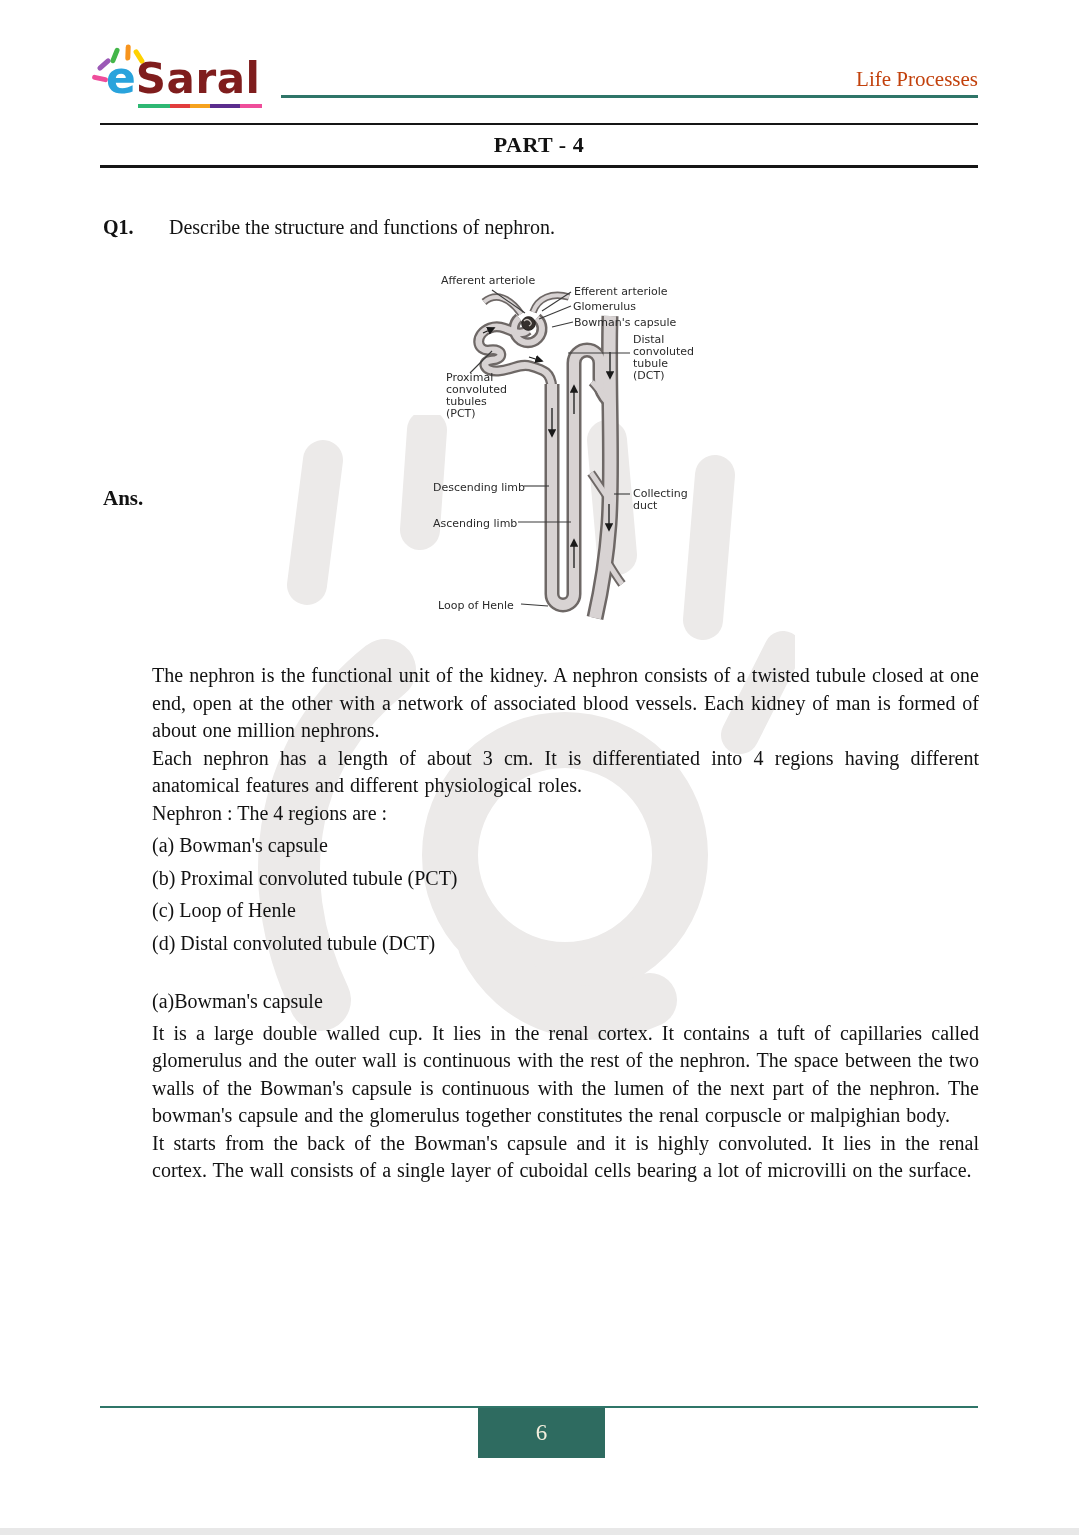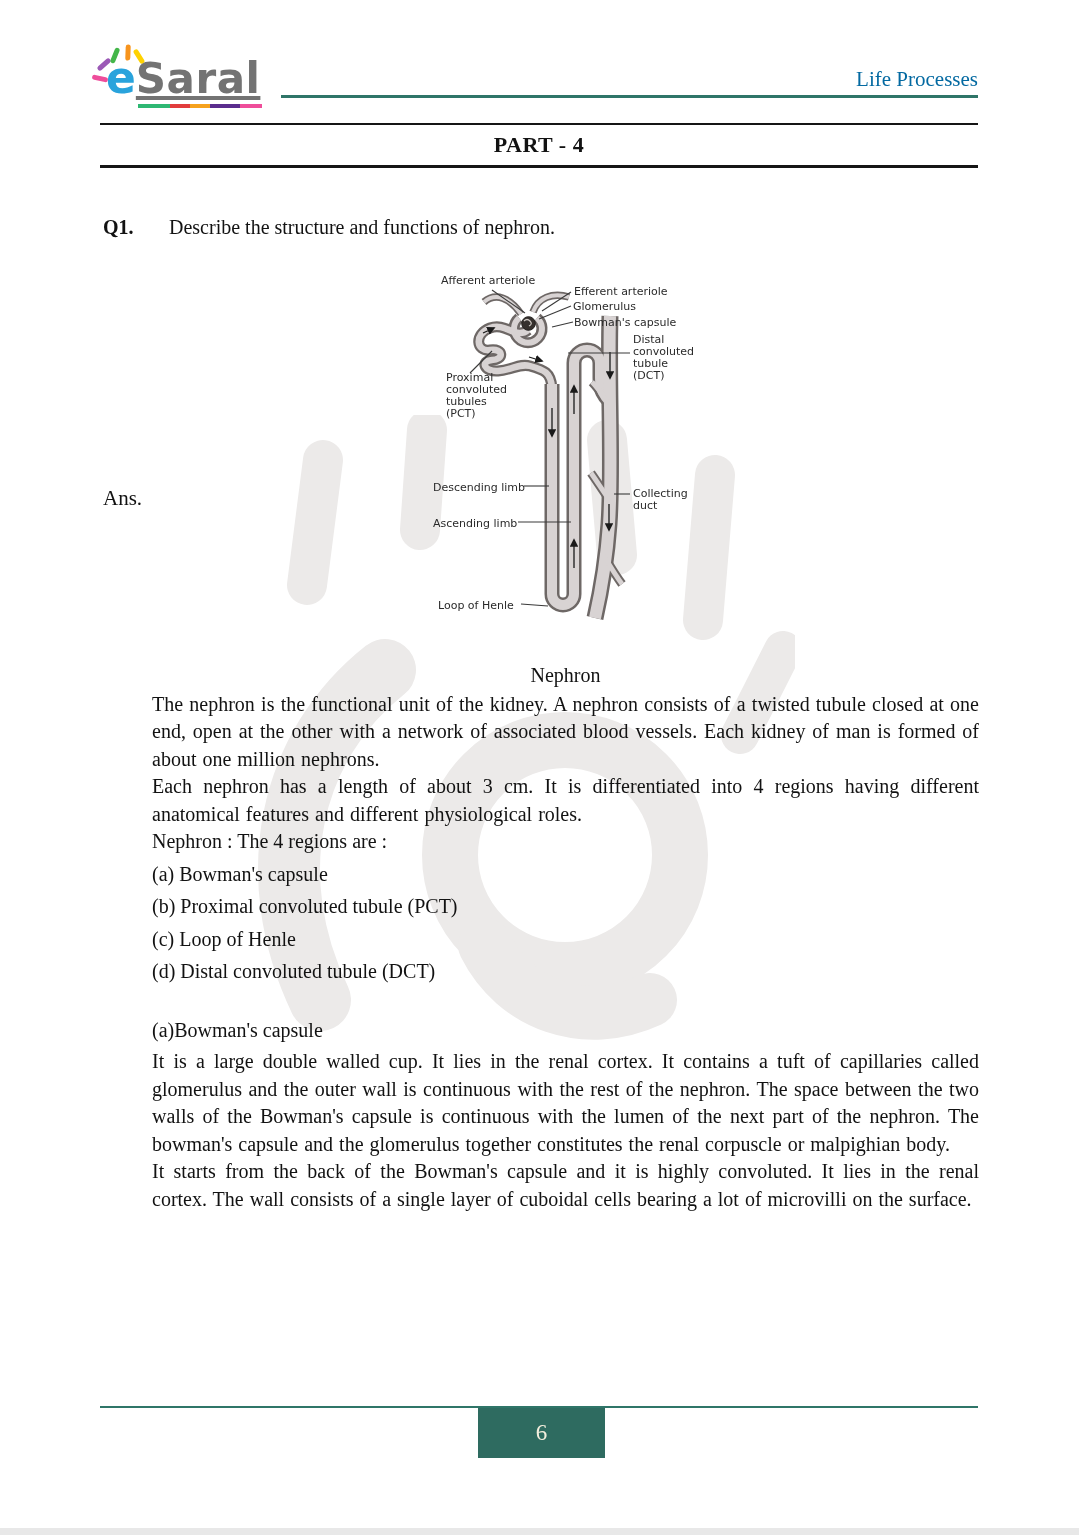--- a/index.html
+++ b/index.html
@@ -9,47 +9,47 @@
     overflow:hidden; font-family:"Liberation Serif", serif; color:#121212;
   }
 
   
   .watermark { position:absolute; left:235px; top:415px; pointer-events:none; }
 
   
   .logo { position:absolute; left:96px; top:46px; width:190px; height:70px; }
   .logo-row { position:absolute; left:10px; top:6px; white-space:nowrap; font-family:"DejaVu Sans", sans-serif; font-weight:bold; }
   .logo-e { color:#29a3dc; font-size:44px; }
-  .logo-saral { color:#737373; font-size:42px; letter-spacing:0.5px;text-decoration:underline; }
+  .logo-saral { color:#7f1d1d; font-size:42px; letter-spacing:0.5px; }
   .petal { position:absolute; width:16px; height:5px; border-radius:3px; }
   .petal-pink   { left:-4px; top:30px; background:#ee4d9b; transform:rotate(12deg); }
   .petal-purple { left:0px;  top:16px; background:#9b59b6; transform:rotate(-42deg); }
   .petal-green  { left:11px; top:7px;  background:#43b649; transform:rotate(-68deg); }
   .petal-orange { left:24px; top:4px;  background:#f7941d; transform:rotate(-88deg); }
   .petal-yellow { left:35px; top:8px;  background:#ffd200; transform:rotate(58deg); }
   .logo-underline { position:absolute; left:42px; top:58px; display:flex; height:4px; }
   .logo-underline span { display:block; height:4px; }
   .seg-green  { width:32px; background:#2eb873; }
   .seg-red    { width:20px; background:#e23d3d; }
   .seg-orange { width:20px; background:#f6a21d; }
   .seg-purple { width:30px; background:#5b2d8e; }
   .seg-pink   { width:22px; background:#ef4d9a; }
 
-  .course-title { position:absolute; top:67px; right:101px; font-size:21px; color:#0369a1; }
+  .course-title { position:absolute; top:67px; right:101px; font-size:21px; color:#c2410c; }
   .rule-teal-top   { position:absolute; left:281px; top:95px;  width:697px; height:3px; background:#2f7568; }
   .rule-black-thin { position:absolute; left:100px; top:123px; width:878px; height:2px; background:#151515; }
   .part-title { position:absolute; left:100px; top:132px; width:878px; text-align:center;
                 font-weight:bold; font-size:22px; letter-spacing:0.5px; }
   .rule-black-thick { position:absolute; left:100px; top:165px; width:878px; height:3px; background:#151515; }
 
   
   .question-row { position:absolute; left:103px; top:200px; width:876px; font-size:20px; }
   .q-label { font-weight:bold; display:inline-block; width:66px;margin-top:16px; }
 
-  .ans-label { position:absolute; left:103px; top:486px; font-weight:normal; font-size:21px; }
+  .ans-label { position:absolute; left:103px; top:486px; font-weight:bold; font-size:21px; }
 
   
   .diagram { position:absolute; left:428px; top:266px; }
   .dlabel { font-family:"DejaVu Sans", sans-serif; font-size:11px; fill:#2a2a2a; }
 
   
   .content { position:absolute; left:152px; top:662px; width:827px; font-size:20px; line-height:27.5px; }
   .content .heading { text-align:center; margin:0 0 1px 0; }
   .para { text-align:justify; word-spacing:1px; margin:0; }
   .region { margin-top:5px; }
@@ -182,21 +182,20 @@
     <text class="dlabel" x="18" y="139">tubules</text>
     <text class="dlabel" x="18" y="151">(PCT)</text>
     <text class="dlabel" x="5" y="225">Descending limb</text>
     <text class="dlabel" x="5" y="261">Ascending limb</text>
     <text class="dlabel" x="205" y="231">Collecting</text>
     <text class="dlabel" x="205" y="243">duct</text>
     <text class="dlabel" x="10" y="343">Loop of Henle</text>
   </svg>
 
   <div class="content">
-    <div class="heading">Nephron</div>
     <p class="para">The nephron is the functional unit of the kidney. A nephron consists of a twisted tubule closed at one end, open at the other with a network of associated blood vessels. Each kidney of man is formed of about one million nephrons.</p>
     <p class="para">Each nephron has a length of about 3 cm. It is differentiated into 4 regions having different anatomical features and different physiological roles.</p>
     <div>Nephron : The 4 regions are :</div>
     <div class="region">(a) Bowman's capsule</div>
     <div class="region">(b) Proximal convoluted tubule (PCT)</div>
     <div class="region">(c) Loop of Henle</div>
     <div class="region">(d) Distal convoluted tubule (DCT)</div>
     <div class="section-heading">(a)Bowman's capsule</div>
     <p class="para">It is a large double walled cup. It lies in the renal cortex. It contains a tuft of capillaries called glomerulus and the outer wall is continuous with the rest of the nephron. The space between the two walls of the Bowman's capsule is continuous with the lumen of the next part of the nephron. The bowman's capsule and the glomerulus together constitutes the renal corpuscle or malpighian body.</p>
     <p class="para">It starts from the back of the Bowman's capsule and it is highly convoluted. It lies in the renal cortex. The wall consists of a single layer of cuboidal cells bearing a lot of microvilli on the surface.</p>

